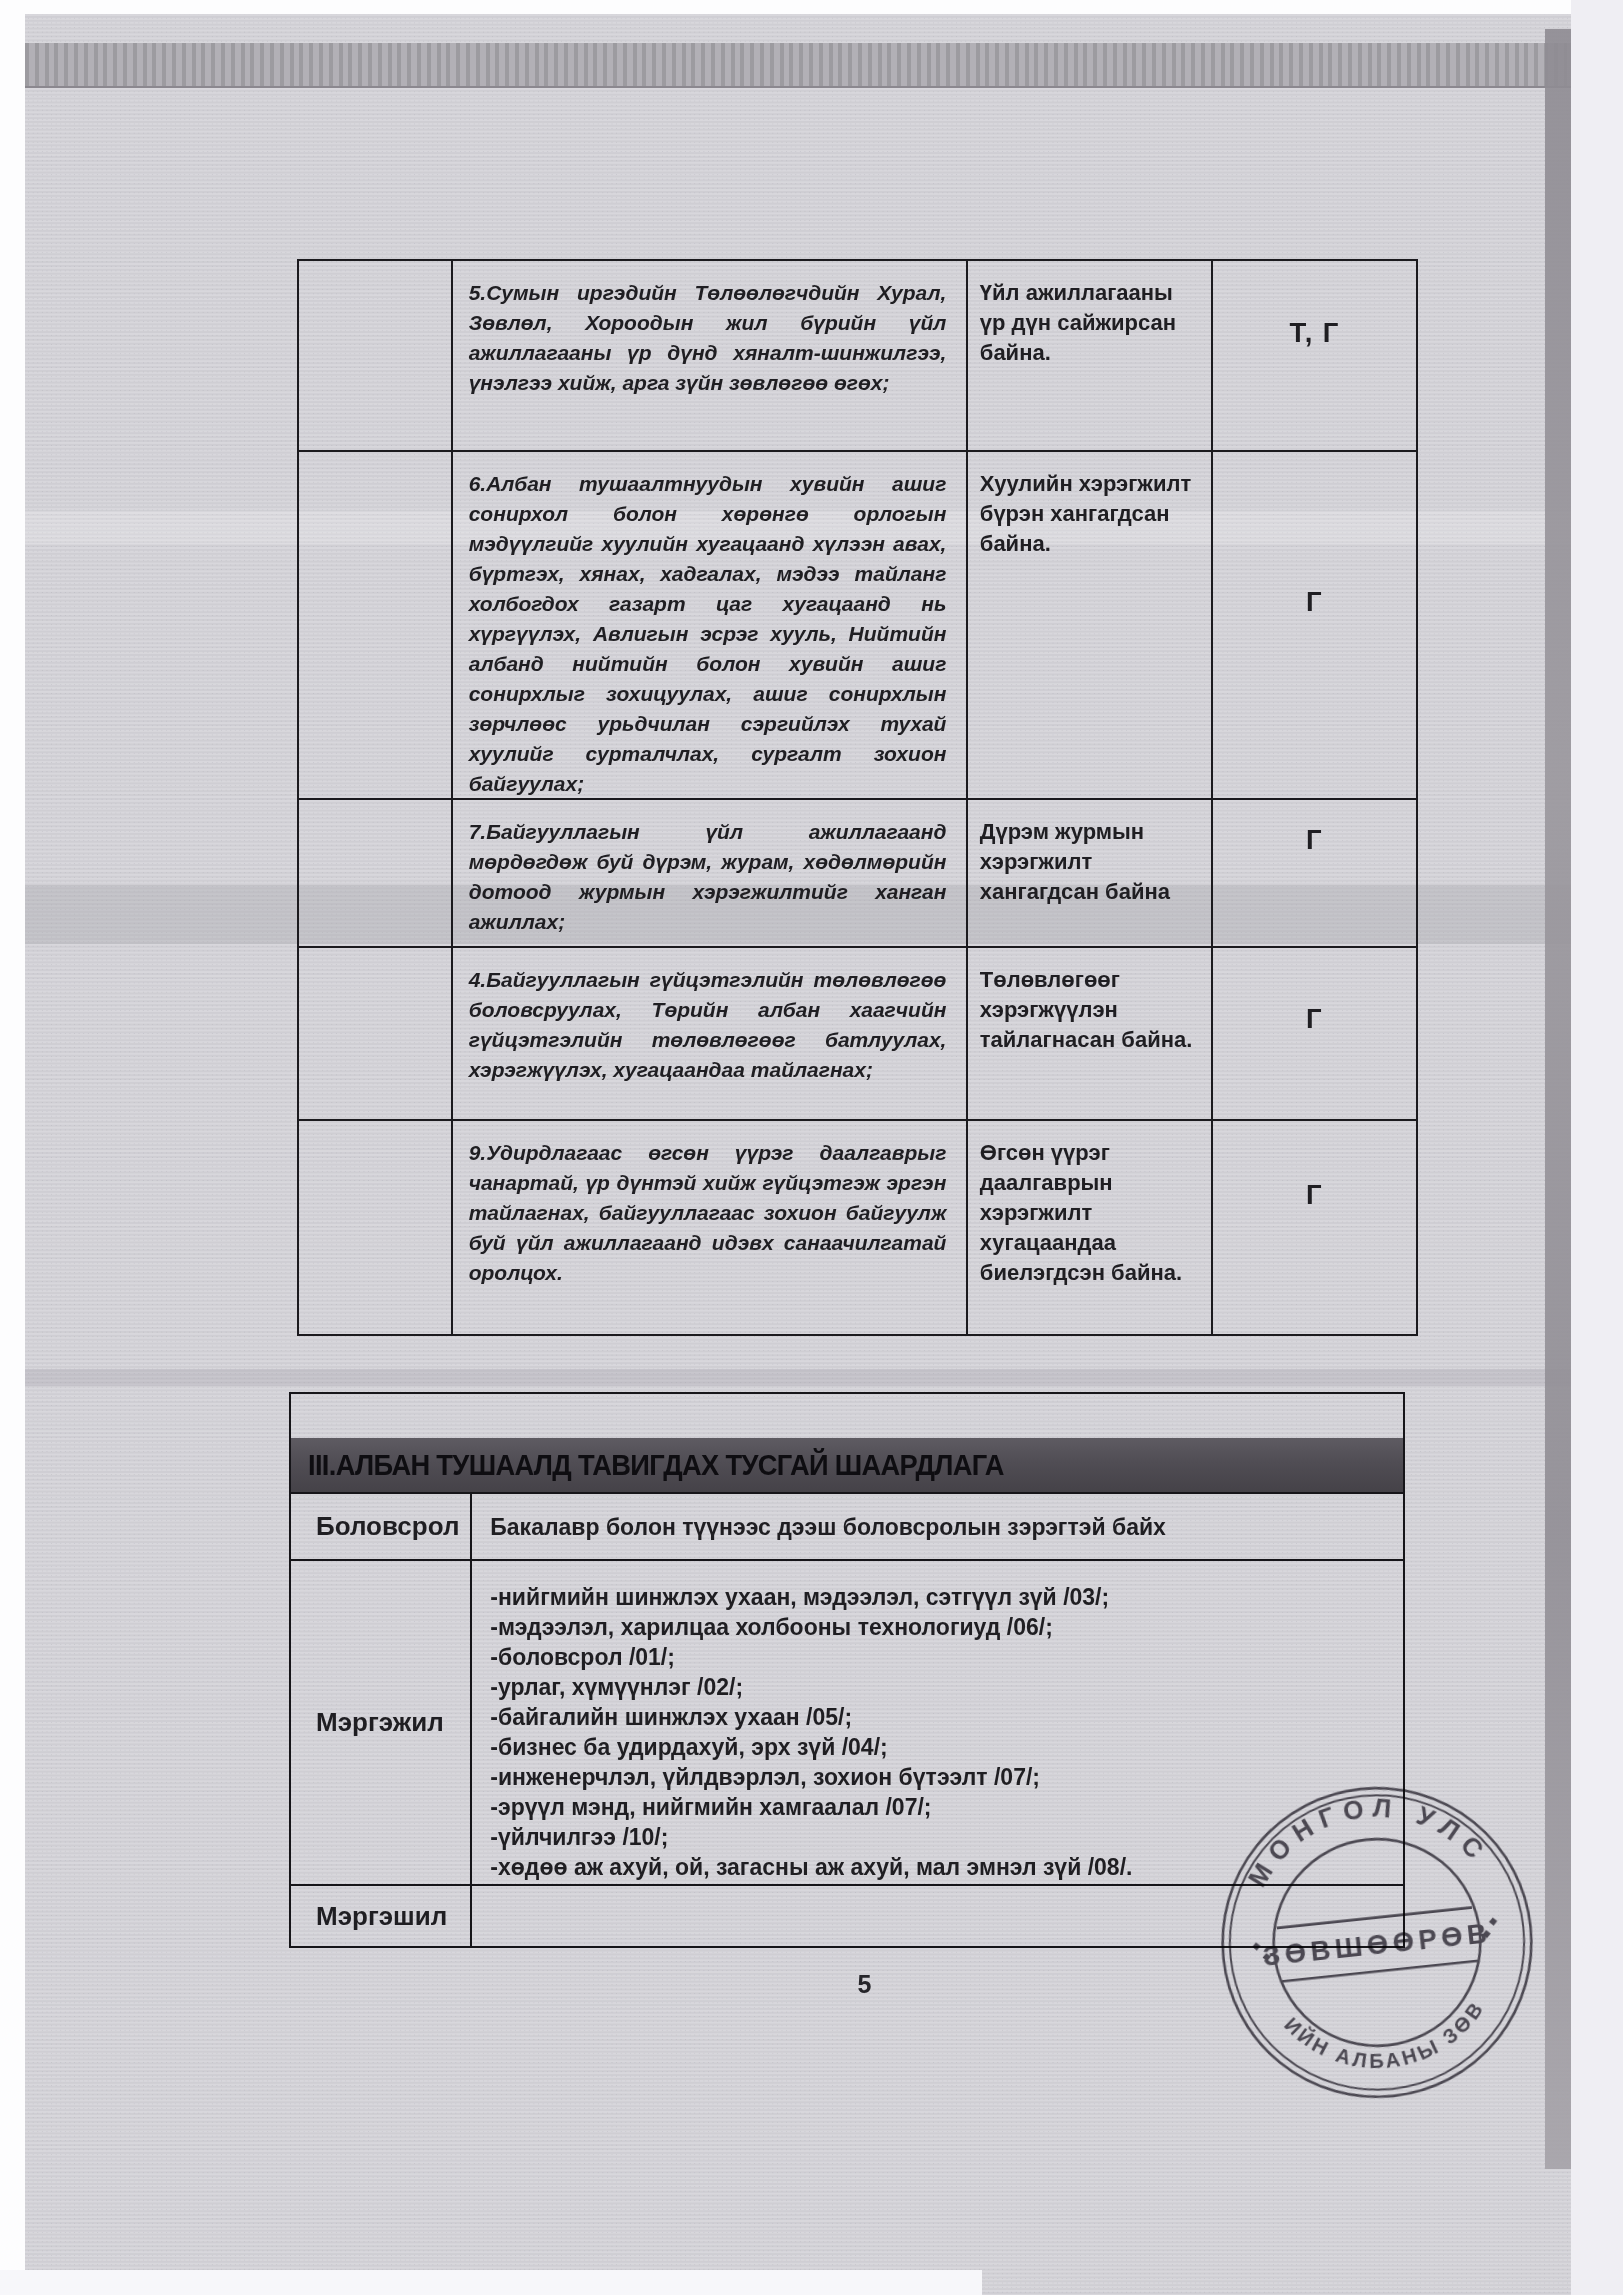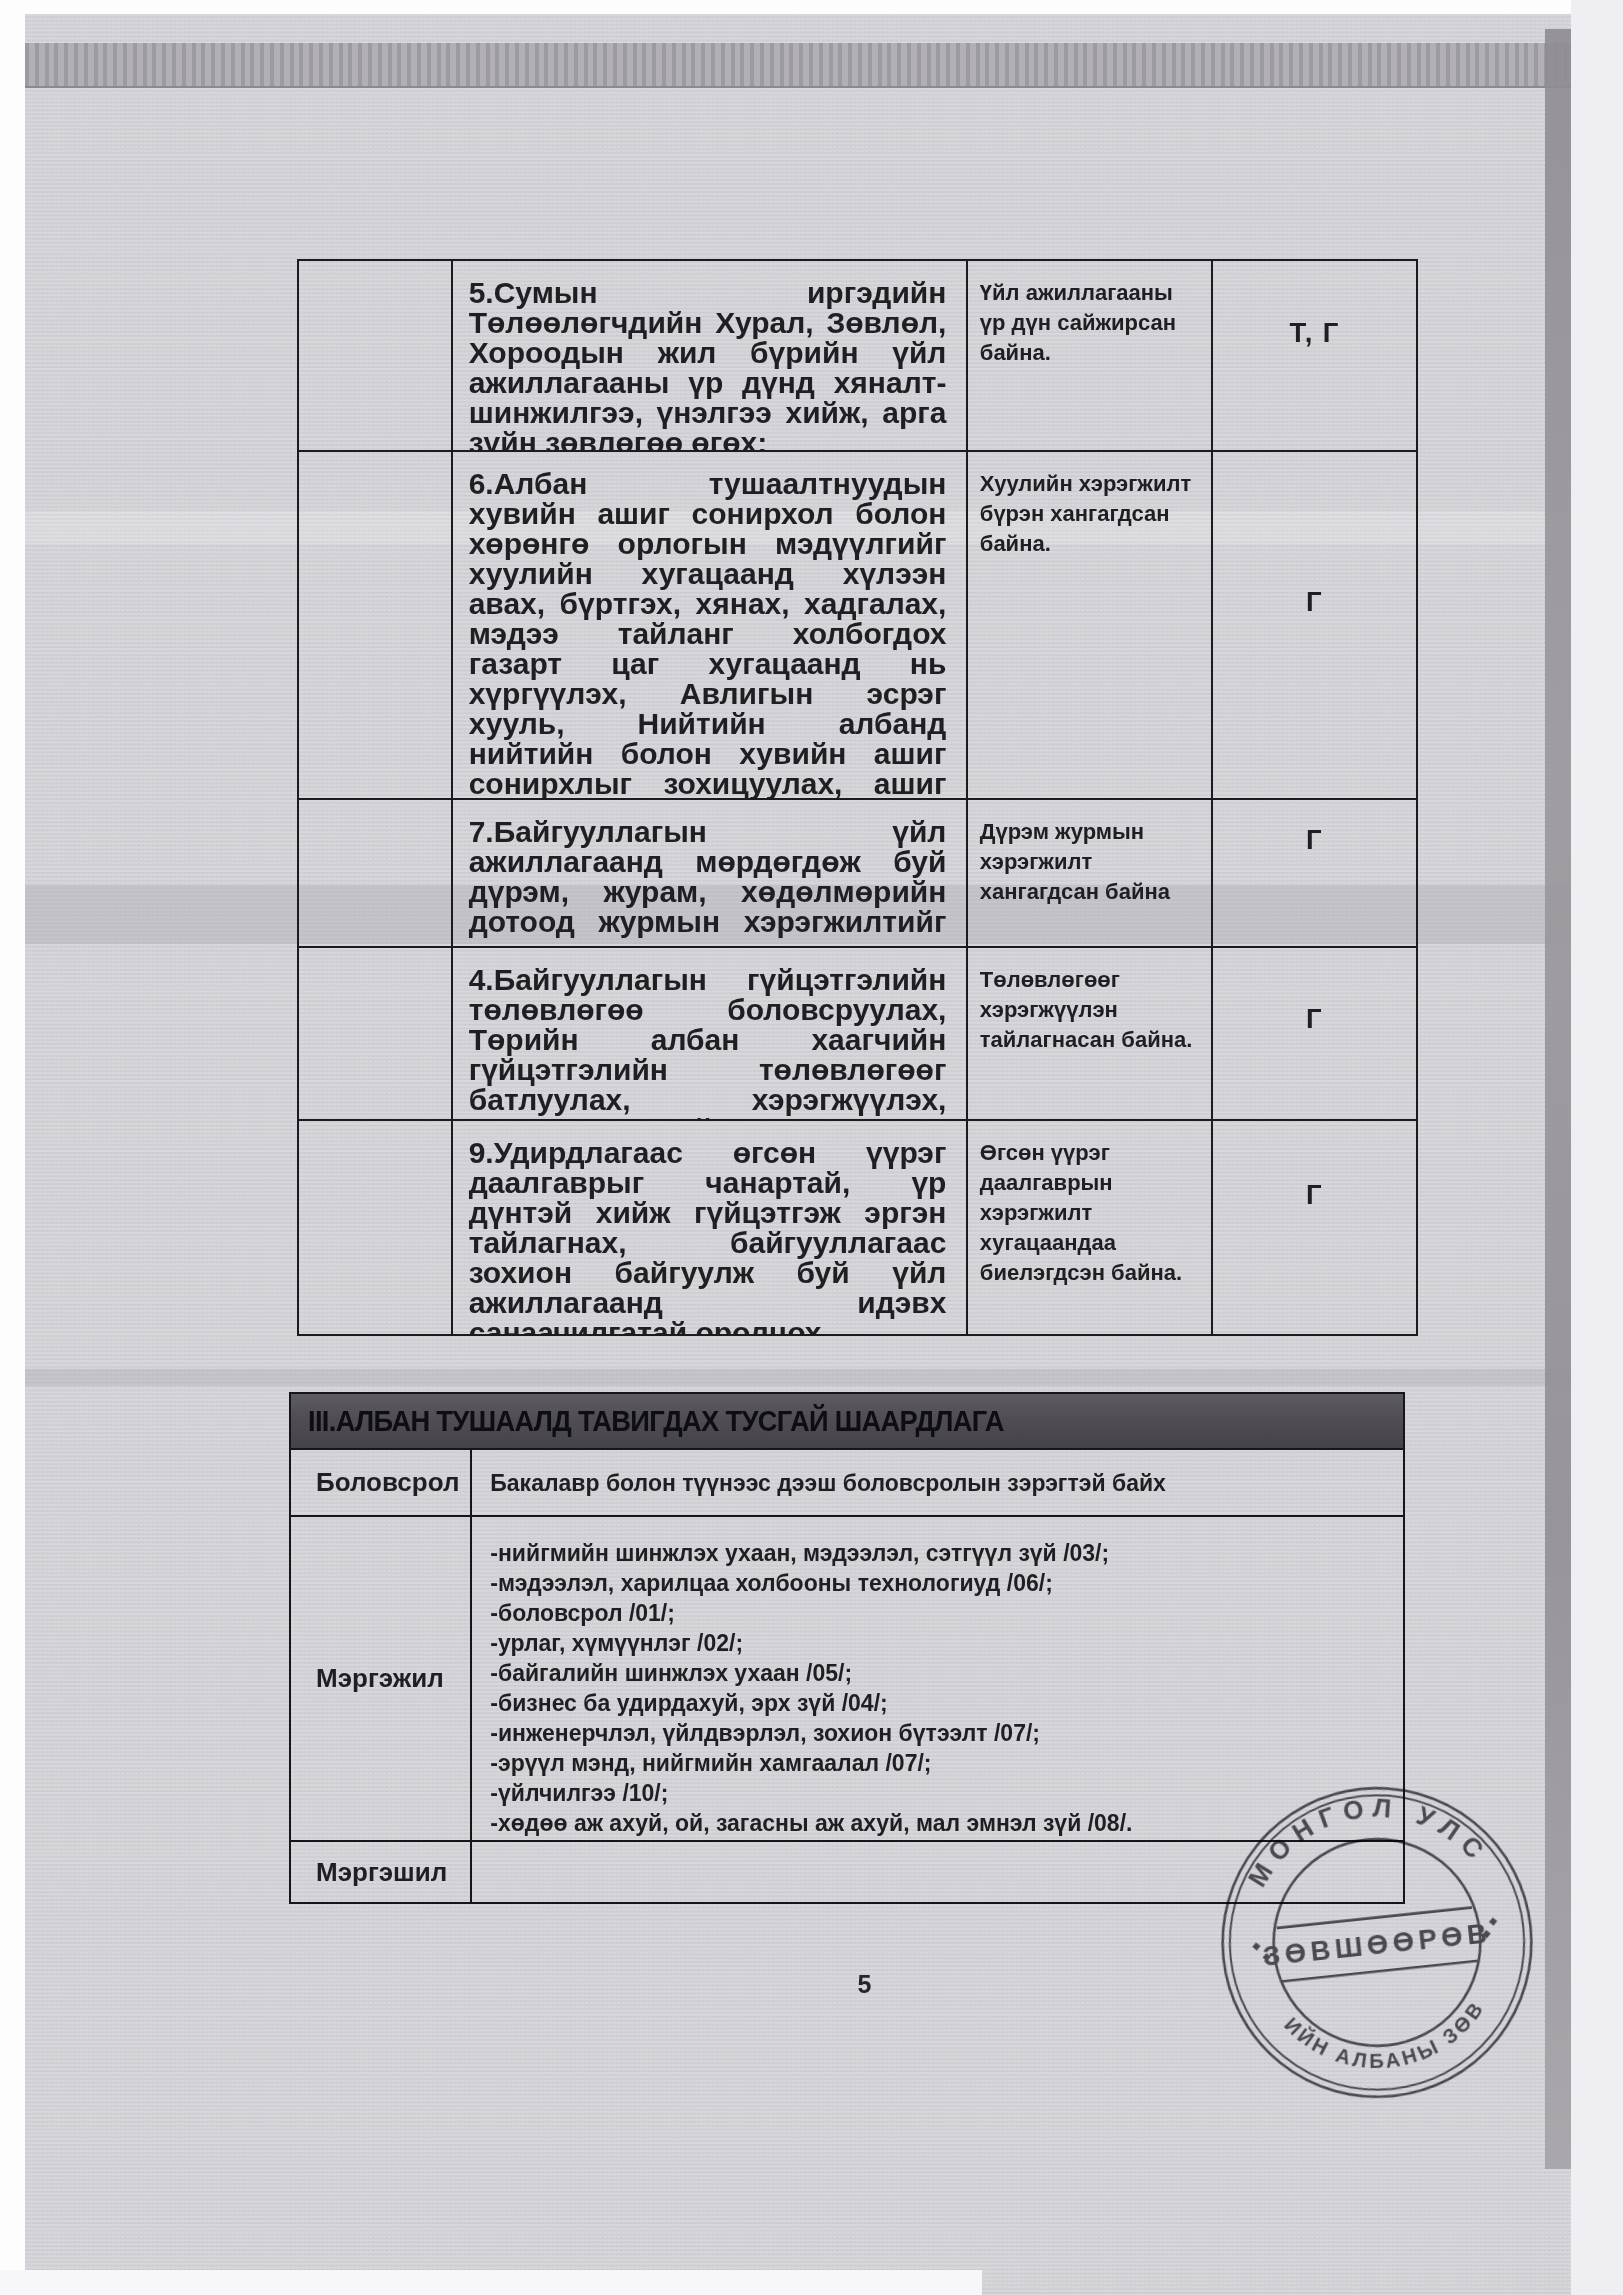--- a/index.html
+++ b/index.html
@@ -52,22 +52,22 @@
     grid-template-columns:154px 515px 245px 1fr;
     grid-template-rows:191px 348px 148px 173px 1fr;
   }
   .tbl1 .cell{
     border-right:2.6px solid #1b1a1e;border-bottom:2.6px solid #1b1a1e;
     box-sizing:border-box;overflow:hidden;
   }
   .tbl1 .lastcol{border-right:none;}
   .tbl1 .lastrow{border-bottom:none;}
   .duty{
-    font-size:30px;line-height:30px;font-weight:700;
-    padding:17px 19.6px 0 15.7px;text-align:justify;letter-spacing:0;
+    font-size:21px;line-height:30px;font-weight:700;
+    padding:17px 19.6px 0 15.7px;text-align:justify;letter-spacing:0;font-style:italic;
   }
   .result{
     font-size:22px;line-height:30px;font-weight:700;
     padding:17px 7.9px 0 11.8px;
   }
   .grade{
     font-size:27.5px;font-weight:700;text-align:center;letter-spacing:1.3px;
   }
   .pt-r5{padding-top:56px;}
   .pt-r6{padding-top:134px;}
@@ -80,20 +80,21 @@
     position:absolute;left:264px;top:1378px;width:1116px;
     border:2.6px solid #161519;box-sizing:border-box;
   }
   .sec3-header{
     height:56px;box-sizing:border-box;
     background:linear-gradient(180deg,#5e5b62 0%,#504d54 45%,#454248 100%);
     background-blend-mode:normal;
     border-bottom:2.6px solid #161519;
     display:flex;align-items:center;
     padding-left:17px;
+    margin-top:44px;
   }
   .sec3-header span{
     font-size:29px;font-weight:700;color:#0e0d11;
     letter-spacing:-0.7px;transform:scaleX(.94);transform-origin:left center;
     white-space:nowrap;
   }
   .sec3-row{display:flex;box-sizing:border-box;}
   .sec3-row + .sec3-row{border-top:2.6px solid #161519;}
   .sec3-label{
     width:181px;flex:0 0 181px;box-sizing:border-box;

